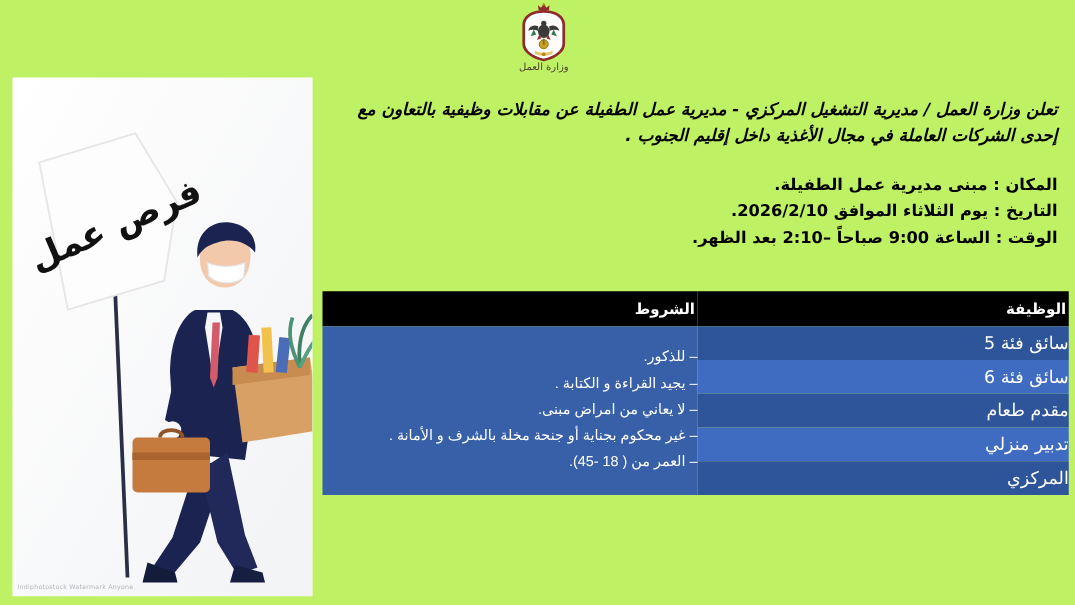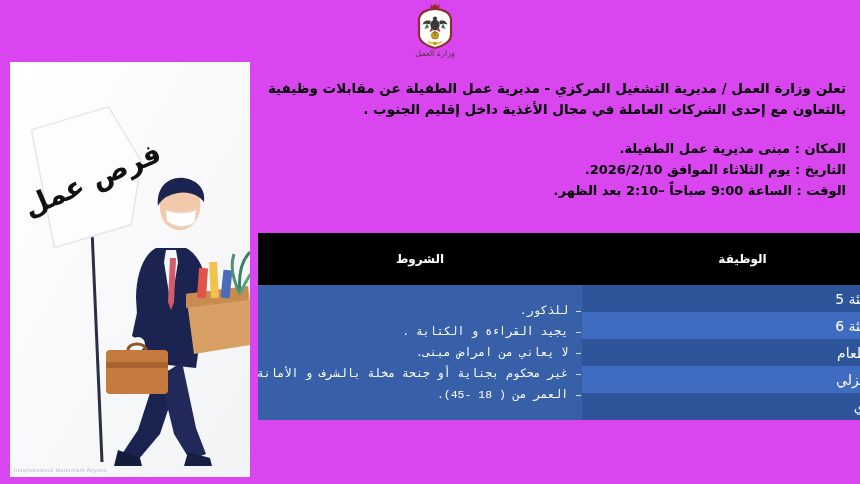--- a/index.html
+++ b/index.html
@@ -4,21 +4,21 @@
 <style>
   html, body {
     margin: 0;
     padding: 0;
     background: #ffffff;
   }
   #page {
     position: relative;
     width: 860px;
     height: 484px;
-    background: #d946ef;
+    background: #bef264;
     overflow: hidden;
     font-family: "DejaVu Sans", "Liberation Sans", sans-serif;
   }
 
   
   #emblem-block {
     position: absolute;
     left: 398px;
     top: 2px;
     width: 74px;
@@ -40,20 +40,21 @@
     right: 14px;
     top: 78px;
     width: 580px;
     text-align: right;
     direction: rtl;
     font-family: "DejaVu Sans", "Liberation Sans", sans-serif;
     font-size: 13.5px;
     font-weight: bold;
     color: #000000;
     line-height: 21px;
+    font-style: italic;
   }
 
   
   #details {
     position: absolute;
     right: 14px;
     top: 138px;
     width: 400px;
     text-align: right;
     direction: rtl;
@@ -75,22 +76,22 @@
     direction: rtl;
     table-layout: fixed;
   }
   #jobs-table th {
     background: #000000;
     color: #ffffff;
     font-family: "DejaVu Sans", "Liberation Sans", sans-serif;
     font-size: 12px;
     font-weight: bold;
     height: 24px;
-    padding: 14px;
-    text-align: center;
+    padding: 2px;
+    text-align: right;
     vertical-align: middle;
   }
   #jobs-table td {
     padding: 0;
     vertical-align: middle;
   }
   .col-job   { width: 293px; }
   .col-cond  { width: 296px; }
 
   .job-cell {
@@ -104,21 +105,21 @@
   }
   .row-a .job-cell { background: #2e5499; }
   .row-b .job-cell { background: #3f6cc0; }
 
   #conditions-cell {
     background: #3760a8;
     color: #ffffff;
     padding: 6px 8px 8px 8px;
     text-align: right;
     direction: rtl;
-    font-family: Liberation Mono, monospace;
+    font-family: Liberation Sans, sans-serif;
     font-size: 11.5px;
     line-height: 21px;
     vertical-align: top;
   }
   .cond-line { white-space: nowrap; }
 
   
   #illustration {
     position: absolute;
     left: 10px;

